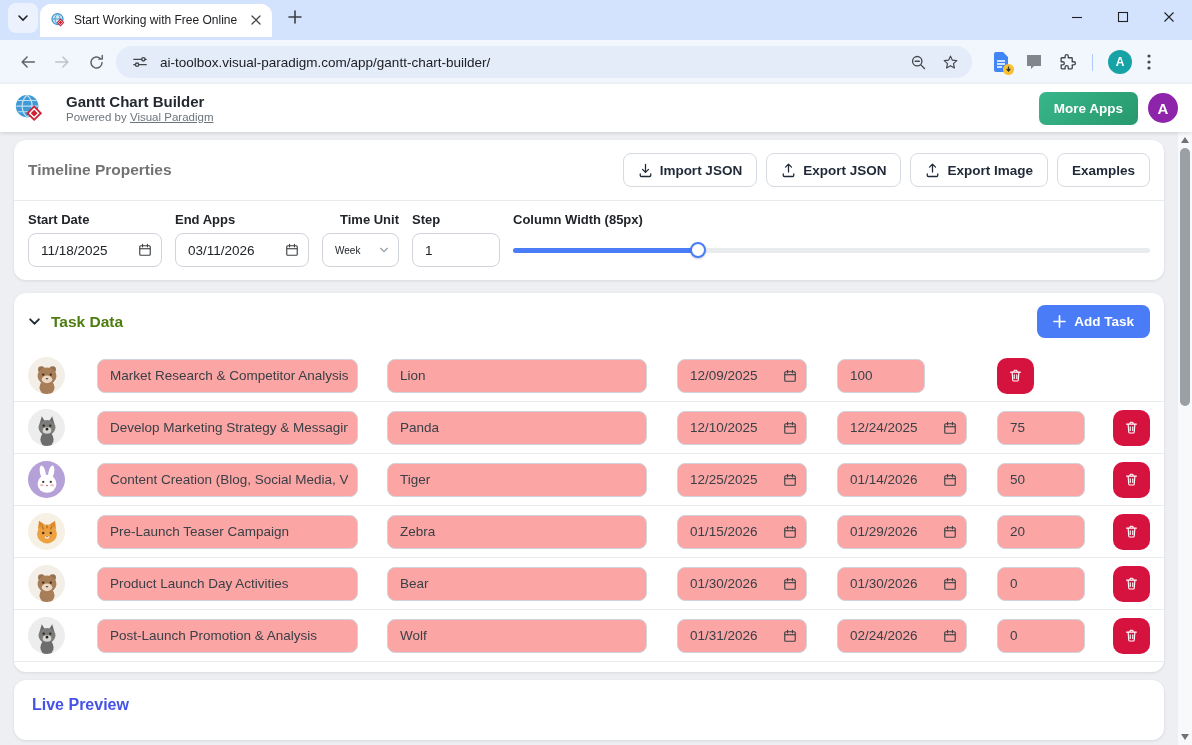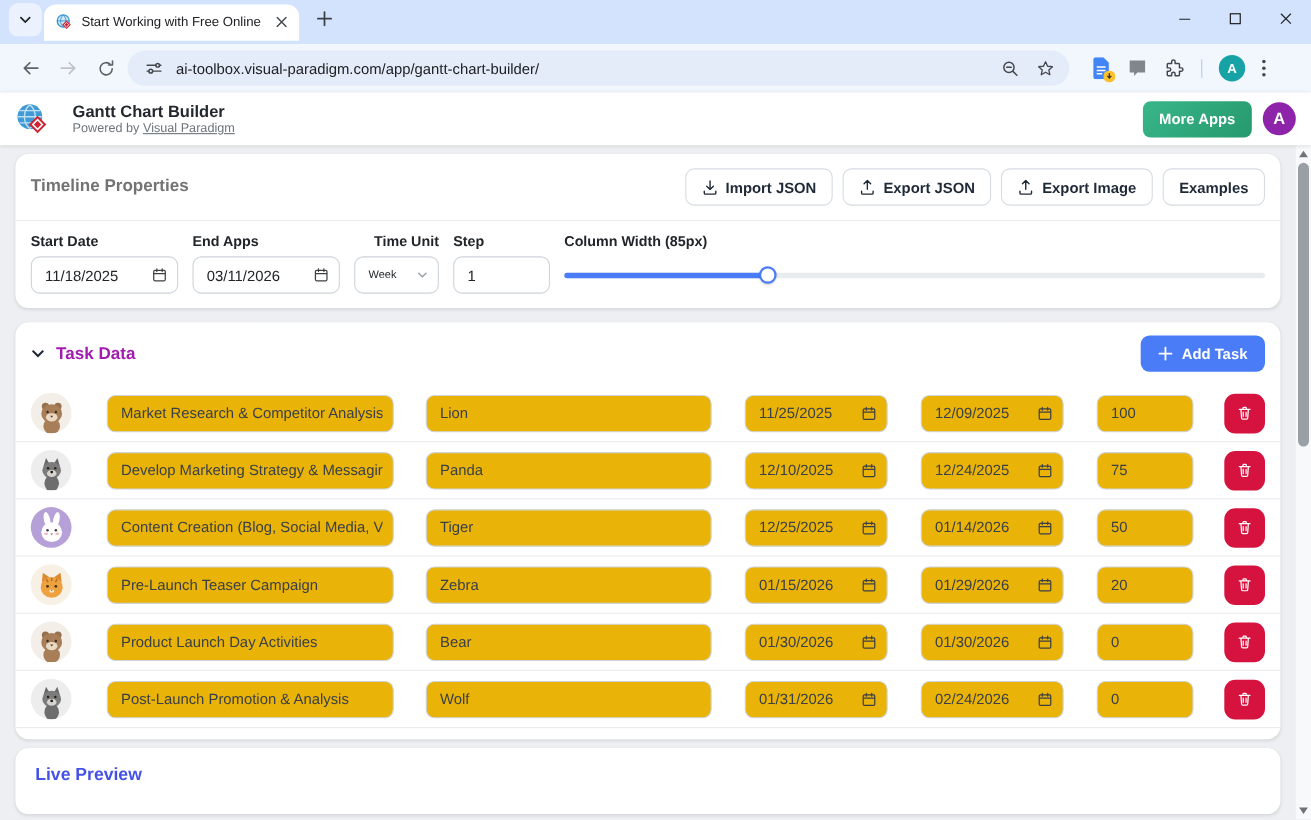--- a/index.html
+++ b/index.html
@@ -62,30 +62,30 @@
   .selectbox { justify-content:space-between; cursor:pointer; }
   .selectbox span { font-size:10px; color:#212529; }
   .slider-wrap { height:34px; display:flex; align-items:center; }
   .slider-track { position:relative; width:100%; height:5px; border-radius:3px; background:#e9ecef; }
   .slider-fill { position:absolute; left:0; top:0; height:5px; border-radius:3px; background:#4a7cf8; }
   .slider-thumb { position:absolute; top:50%; transform:translate(-50%,-50%); width:16px; height:16px; border-radius:50%;
     background:#fff; border:2px solid #4a7cf8; box-shadow:0 1px 2px rgba(0,0,0,.2); cursor:pointer; }
 
   .card-tasks { margin-top:13px; padding:0 0 10px; }
   .tasks-head { display:flex; align-items:center; padding:12px 14px; }
-  .tasks-title { display:flex; align-items:center; gap:10px; font-size:15.5px; font-weight:bold; color:#a21caf; cursor:pointer; }
+  .tasks-title { display:flex; align-items:center; gap:10px; font-size:15.5px; font-weight:bold; color:#4d7c0f; cursor:pointer; }
   .btn-add { margin-left:auto; display:flex; align-items:center; gap:8px; background:#4a7cf8; border:none; border-radius:8px;
     color:#fff; font-size:13.5px; font-weight:bold; height:33px; padding:0 16px; cursor:pointer; font-family:inherit; }
   .tgrid { display:grid; grid-template-columns:69px 290px 290px 160px 160px 116px 1fr; align-items:center; padding:0 14px; }
   .thead { background:#f8f9fa; border-top:1px solid #e9ecef; border-bottom:1px solid #dee2e6; height:36px; }
   .thead span { font-size:11px; font-weight:bold; color:#495057; letter-spacing:.4px; }
   .task-row { height:52px; border-bottom:1px solid #e9ecef; }
   .avatar { width:37px; height:37px; border-radius:50%; overflow:hidden; display:flex; align-items:flex-end; justify-content:center; }
   .avatar svg { width:34px; height:34px; }
-  .cellbox { height:34px; border:1px solid #ced4da; border-radius:8px; display:flex; align-items:center; padding:0 9px 0 12px; background:#eab308; }
+  .cellbox { height:34px; border:1px solid #ced4da; border-radius:8px; display:flex; align-items:center; padding:0 9px 0 12px; background:#fca5a5; }
   .cellbox input { border:none; outline:none; width:100%; font-size:13.5px; color:#3a4046; font-family:inherit; background:transparent; }
   .w-title { width:261px; } .w-dev { width:260px; } .w-date { width:130px; } .w-prog { width:88px; }
   .cal-ic { flex:none; color:#3c4043; cursor:pointer; display:flex; }
   .btn-del { width:37px; height:36px; border:none; border-radius:10px; background:#d6123f; color:#fff;
     display:flex; align-items:center; justify-content:center; cursor:pointer; justify-self:start; }
 
   .card-preview { margin-top:8px; height:60px; padding:16px 18px; }
   .preview-title { font-size:16px; font-weight:bold; color:#4652e5; }
 
   
@@ -390,30 +390,20 @@
               <use href="#av-bear"></use>
             </svg>
     </div>
     <div class="cellbox w-title">
             <input type="text" value="Market Research &amp; Competitor Analysis" style="">
           </div>
     <div class="cellbox w-dev">
             <input type="text" value="Lion" style="">
           </div>
     <div class="cellbox w-date">
-      <input type="text" value="11/25/2025" style="">
-      <span class="cal-ic">
-              <svg width="14" height="14" viewBox="0 0 20 20">
-                <rect x="2.5" y="4" width="15" height="13.5" rx="1.5" fill="none" stroke="#3c4043" stroke-width="1.6"></rect>
-                <path d="M2.5 8.2 h15" stroke="#3c4043" stroke-width="1.6"></path>
-                <path d="M6.5 2 v3.5 M13.5 2 v3.5" stroke="#3c4043" stroke-width="1.6" stroke-linecap="round"></path>
-              </svg>
-            </span>
-    </div>
-    <div class="cellbox w-date">
       <input type="text" value="12/09/2025" style="">
       <span class="cal-ic">
               <svg width="14" height="14" viewBox="0 0 20 20">
                 <rect x="2.5" y="4" width="15" height="13.5" rx="1.5" fill="none" stroke="#3c4043" stroke-width="1.6"></rect>
                 <path d="M2.5 8.2 h15" stroke="#3c4043" stroke-width="1.6"></path>
                 <path d="M6.5 2 v3.5 M13.5 2 v3.5" stroke="#3c4043" stroke-width="1.6" stroke-linecap="round"></path>
               </svg>
             </span>
     </div>
     <div class="cellbox w-prog">

